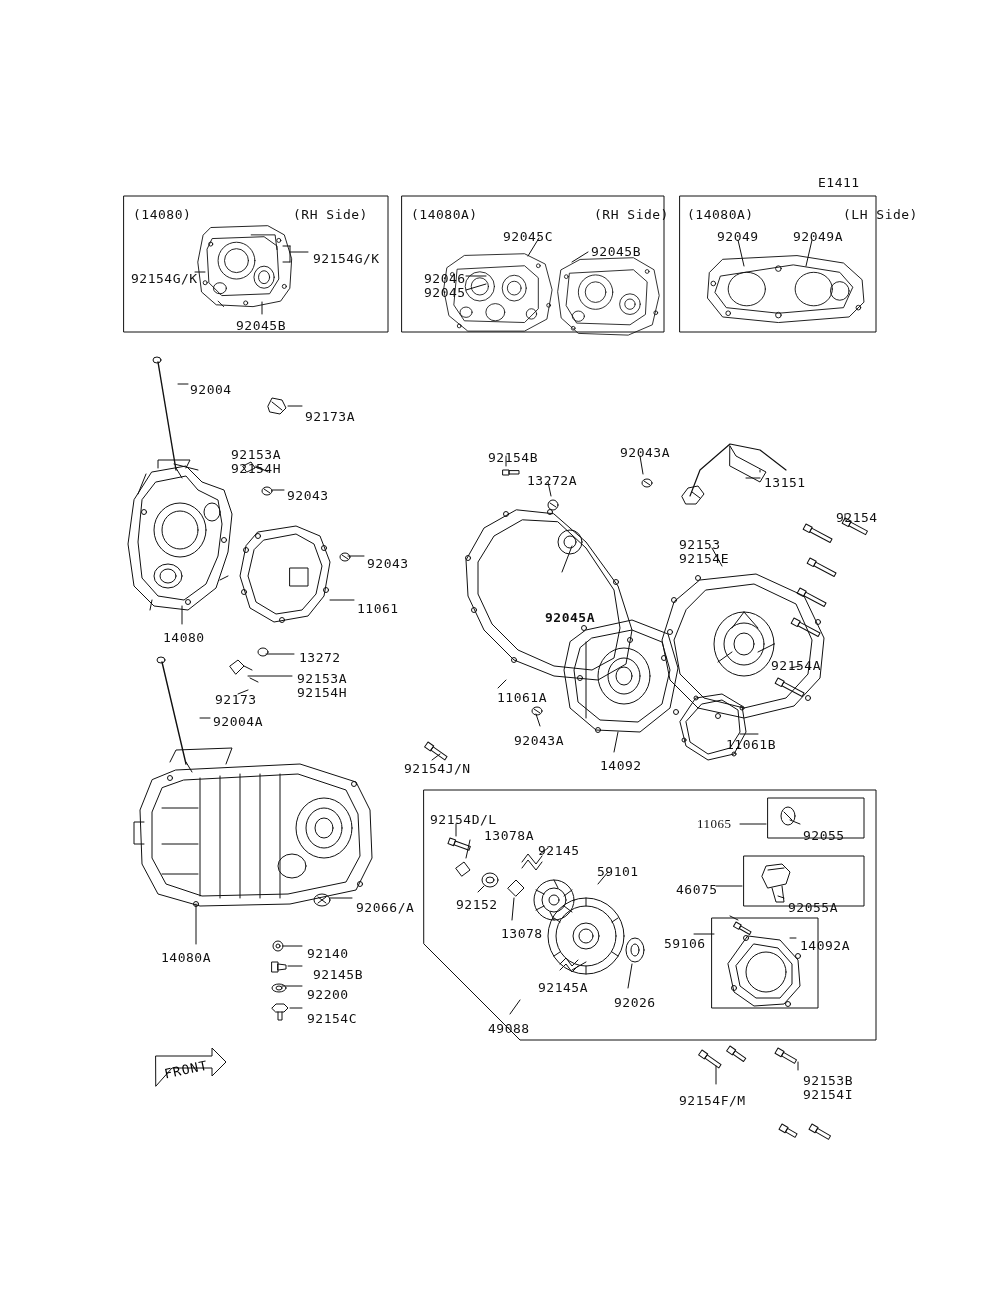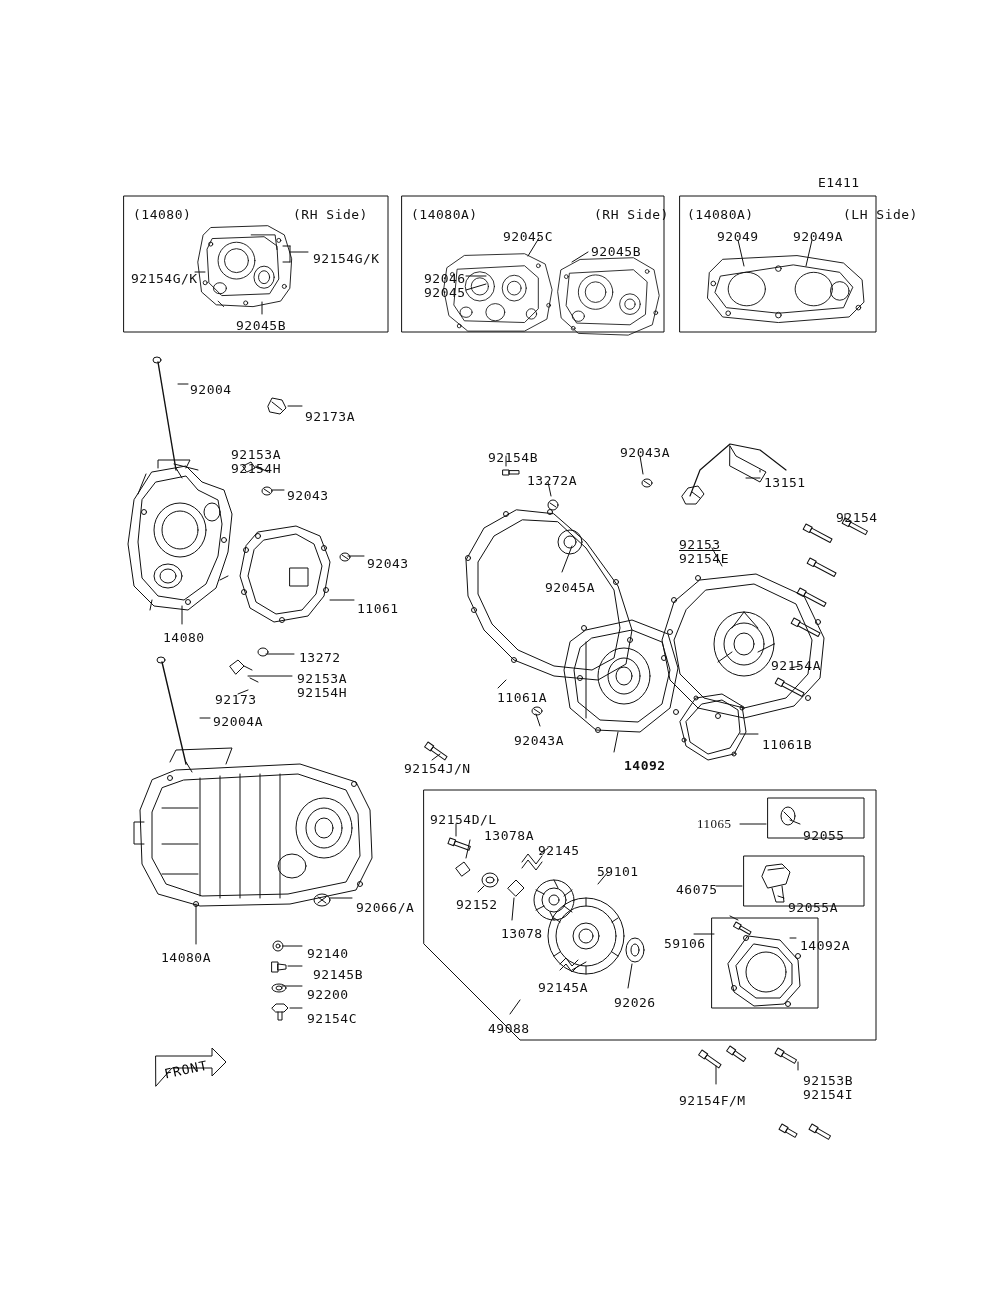--- a/index.html
+++ b/index.html
@@ -532,28 +532,28 @@
     <div class="lbl" style="left: 161px; top: 950px;">14080A</div>
     <div class="lbl" style="left: 307px; top: 946px;">92140</div>
     <div class="lbl" style="left: 289px; top: 967px; margin-left: 24px;">92145B</div>
     <div class="lbl" style="left: 307px; top: 987px;">92200</div>
     <div class="lbl" style="left: 307px; top: 1011px;">92154C</div>
     <div class="lbl" style="left: 488px; top: 450px;">92154B</div>
     <div class="lbl" style="left: 527px; top: 473px;">13272A</div>
     <div class="lbl" style="left: 620px; top: 445px;">92043A</div>
     <div class="lbl" style="left: 764px; top: 475px;">13151</div>
     <div class="lbl" style="left: 836px; top: 510px;">92154</div>
-    <div class="lbl" style="left: 679px; top: 537px; text-decoration: underline;">92153</div>
+    <div class="lbl" style="left: 679px; top: 537px;">92153</div>
     <div class="lbl" style="left: 679px; top: 551px;">92154E</div>
-    <div class="lbl" style="left: 545px; top: 580px;">92045A</div>
+    <div class="lbl" style="left: 545px; top: 610px; font-weight: bold;">92045A</div>
     <div class="lbl" style="left: 771px; top: 658px;">92154A</div>
     <div class="lbl" style="left: 473px; top: 690px; margin-left: 24px;">11061A</div>
     <div class="lbl" style="left: 514px; top: 733px;">92043A</div>
-    <div class="lbl" style="left: 624px; top: 758px; font-weight: bold;">14092</div>
-    <div class="lbl" style="left: 762px; top: 737px;">11061B</div>
+    <div class="lbl" style="left: 600px; top: 758px;">14092</div>
+    <div class="lbl" style="left: 726px; top: 737px;">11061B</div>
     <div class="lbl" style="left: 404px; top: 761px;">92154J/N</div>
     <div class="lbl" style="left: 430px; top: 812px;">92154D/L</div>
     <div class="lbl" style="left: 484px; top: 828px;">13078A</div>
     <div class="lbl" style="left: 538px; top: 843px;">92145</div>
     <div class="lbl" style="left: 597px; top: 864px;">59101</div>
     <div class="lbl" style="left: 456px; top: 897px;">92152</div>
     <div class="lbl" style="left: 501px; top: 926px;">13078</div>
     <div class="lbl" style="left: 538px; top: 972px; margin-top: 8px;">92145A</div>
     <div class="lbl" style="left: 614px; top: 995px;">92026</div>
     <div class="lbl" style="left: 488px; top: 1021px;">49088</div>

